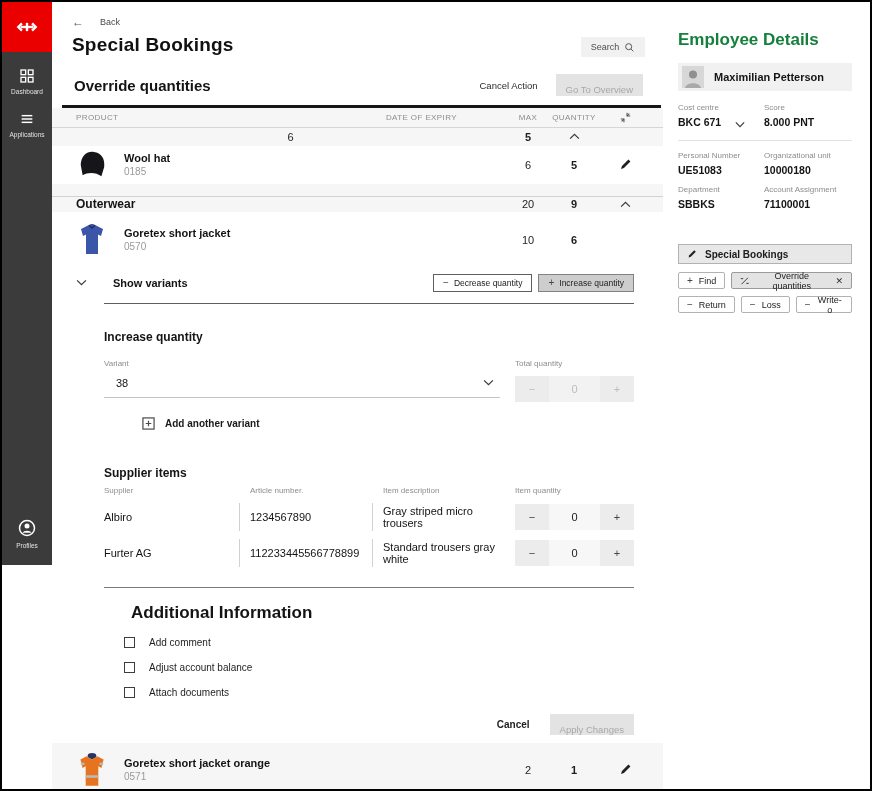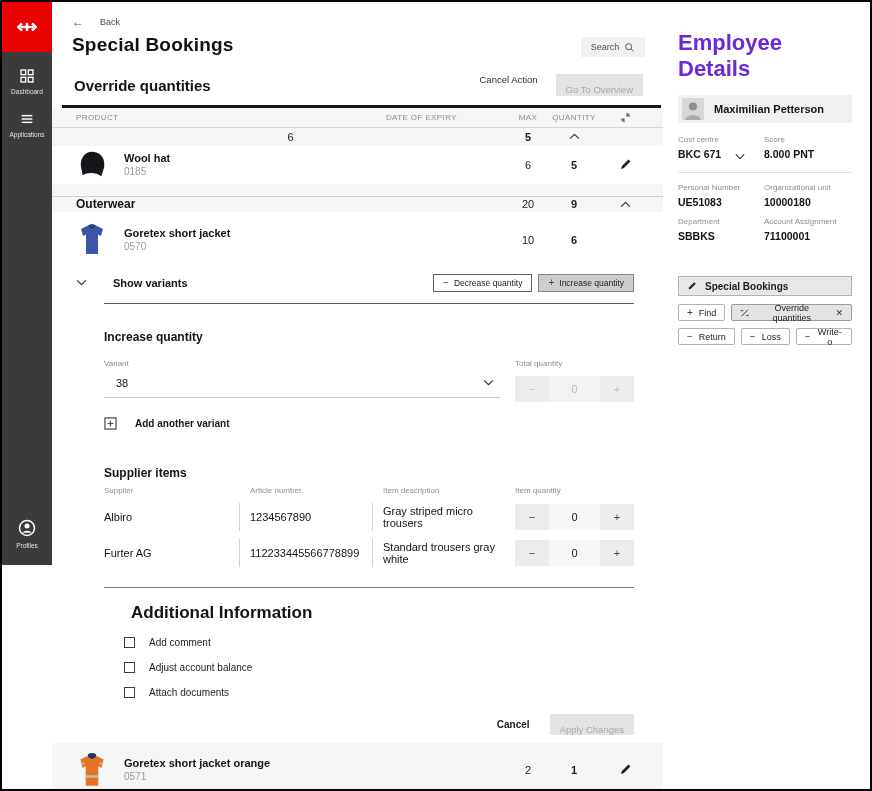--- a/index.html
+++ b/index.html
@@ -17,21 +17,21 @@
   
   .main { width:611px; flex:0 0 611px; background:#f6f6f6; display:flex; flex-direction:column; }
   .main-top { background:#fff; }
   .back-row { padding:13px 0 0 20px; display:flex; align-items:center; gap:16px; color:#4a4a4a; font-size:9px; }
   .back-arrow { font-size:12px; color:#555; cursor:pointer; }
   .title-row { margin-top:5px; padding:0 18px 0 20px; display:flex; justify-content:space-between; align-items:flex-start; }
   .page-title { font-size:19px; font-weight:700; color:#111; letter-spacing:.2px; }
   .search-box { margin-top:3px; width:64px; height:20px; background:#f1f1f1; display:flex; align-items:center; justify-content:center; gap:5px; font-size:9px; color:#4f4f4f; cursor:pointer; }
   .toolbar-row { margin-top:17px; padding:0 20px 0 22px; display:flex; align-items:center; }
   .toolbar-title { font-size:15px; font-weight:700; color:#141414; }
-  .toolbar-right { margin-left:auto; display:flex; gap:18px; }
+  .toolbar-right { margin-left:auto; display:flex; align-items:center; gap:18px; }
   .cancel-action { font-size:9.5px; color:#2c2c2c; cursor:pointer; }
   .btn-disabled { background:#e3e3e3; color:#a8a8a8; border:none; font-size:9.5px; padding:10px 10px; height:22px; font-family:inherit; }
   .black-line { margin:9px 2px 0 10px; height:3px; background:#161616; }
 
   
   .prow { display:grid; grid-template-columns:1fr 46px 46px 56px; align-items:center; padding:0 10px 0 24px; }
   .thead { height:30px; border-bottom:1px solid #d6d6d6; }
   .thead .h { font-size:8px; color:#8d8d8d; letter-spacing:.4px; }
   .thead .pcell { display:flex; justify-content:space-between; }
   .thead .expiry { margin-right:48px; }
@@ -69,42 +69,42 @@
   .variant-select { width:396px; }
   .select-line { margin-top:7px; display:flex; align-items:center; border-bottom:1px solid #c4c4c4; padding:0 6px 8px 12px; cursor:pointer; }
   .select-val { font-size:11px; color:#141414; }
   .select-line svg { margin-left:auto; }
   .tq { width:119px; }
   .stepper { margin-top:6px; height:26px; display:flex; width:119px; }
   .stepper .s-btn { flex:0 0 34px; display:flex; align-items:center; justify-content:center; font-size:11px; background:#ececec; color:#454545; cursor:pointer; }
   .stepper .s-val { flex:1; display:flex; align-items:center; justify-content:center; font-size:11px; color:#1a1a1a; background:#f7f7f7; }
   .stepper.disabled .s-btn { color:#bcbcbc; cursor:default; }
   .stepper.disabled .s-val { color:#bcbcbc; background:#f2f2f2; }
-  .add-variant { margin-top:15px; display:flex; align-items:center; gap:18px; cursor:pointer; }
+  .add-variant { margin-top:15px; display:flex; align-items:center; gap:10px; cursor:pointer;margin-left:38px; }
   .add-variant .txt { font-size:10px; font-weight:700; color:#1a1a1a; }
 
   .sup-h { margin-top:36px; font-size:12px; }
   .sup-grid { display:grid; grid-template-columns:135px 133px 143px 119px; align-items:center; }
   .sup-labels { margin-top:6px; }
   .sup-row { margin-top:8px; min-height:28px; }
   .sup-val { font-size:11px; color:#141414; }
   .sup-cell-b { border-left:1px solid #d2d2d2; padding-left:10px; align-self:stretch; display:flex; align-items:center; }
 
   .ai-h { margin-top:15px; font-size:17px;margin-left:27px; }
   .check-row { margin-top:14px; margin-left:20px; display:flex; align-items:center; gap:14px; cursor:pointer; }
   .checkbox { width:11px; height:11px; border:1.5px solid #3d3d3d; background:#fff; }
   .check-lbl { font-size:10px; color:#1f1f1f; }
   .actions { margin-top:16px; padding-bottom:8px; display:flex; justify-content:flex-end; align-items:center; gap:20px; }
   .cancel-lnk { font-size:10px; font-weight:700; color:#222; cursor:pointer; }
 
   .orange-row { margin-top:8px; height:54px; }
 
   
   .rpanel { flex:1; background:#fff; padding:0 22px 0 15px; }
-  .rp-title { margin-top:28px; font-size:22px; font-weight:700; color:#6d28d9; }
+  .rp-title { margin-top:28px; font-size:17px; font-weight:700; color:#15803d; }
   .name-card { margin-top:13px; height:28px; background:#f1f1f1; display:flex; align-items:center; gap:10px; padding-left:4px; }
   .avatar { width:22px; height:22px; background:#c9c9c9; overflow:hidden; }
   .emp-name { font-size:11px; font-weight:700; color:#141414; }
   .fields2 { display:grid; grid-template-columns:86px 88px; }
   .f-top { margin-top:12px; }
   .field .small-lbl { display:block; }
   .field .val { margin-top:4px; font-size:10.5px; font-weight:700; color:#141414; display:flex; align-items:flex-end; }
   .field .val svg { margin-left:14px; cursor:pointer; }
   .rp-div { border:none; border-top:1px solid #e2e2e2; margin-top:12px; }
   .fields4 { margin-top:10px; row-gap:9px; }

